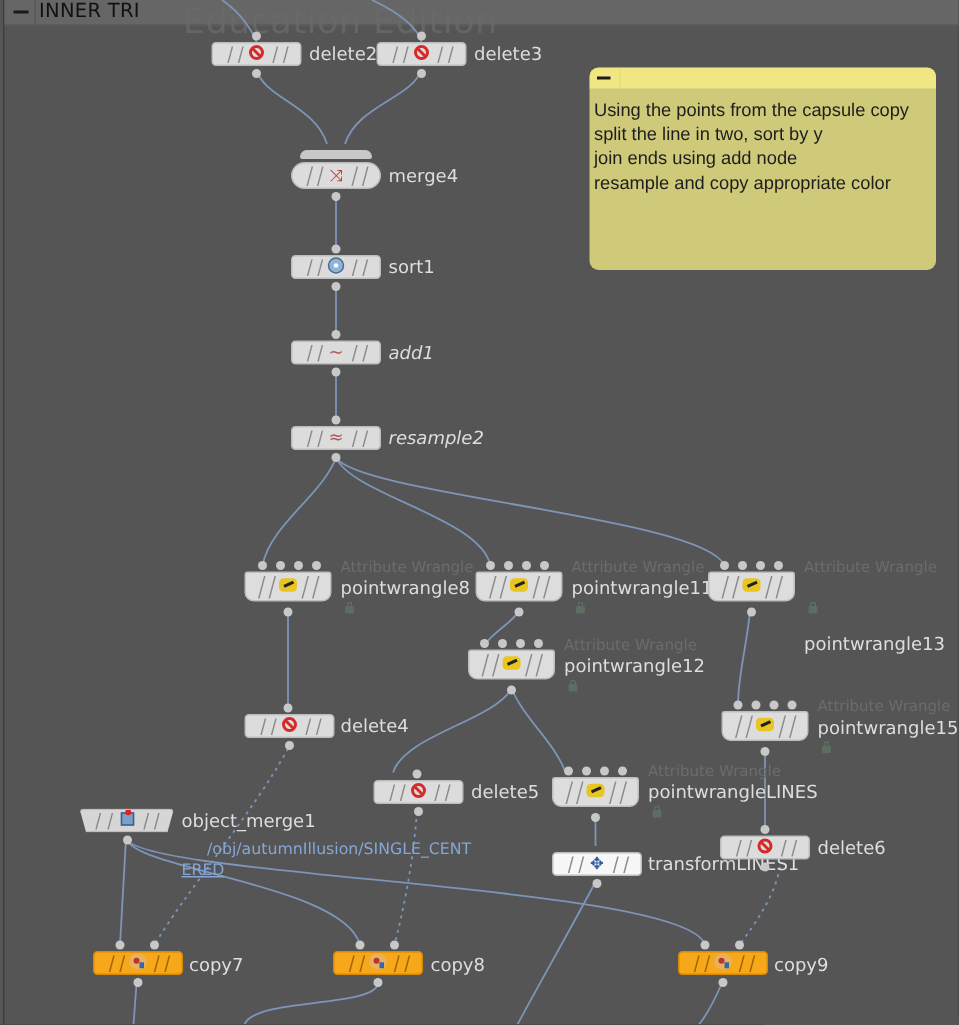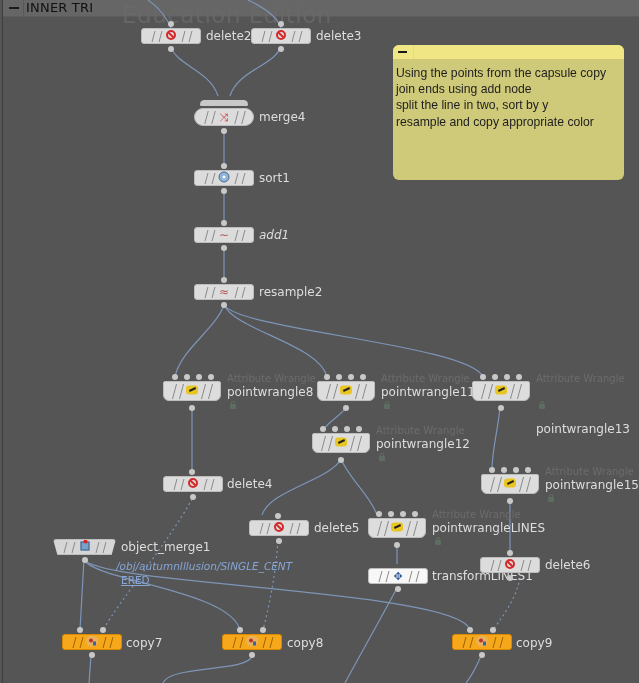--- a/index.html
+++ b/index.html
@@ -91,21 +91,21 @@
       <path d="M278,541 C275,580 268,610 263,630"></path>
       <path d="M520,578 C516,600 500,620 493,630"></path>
     </g>
   </svg>
 
   <div id="sticky">
     <div id="sticky-bar">
       <div id="sticky-collapse"></div>
       <div id="sticky-bar-sep"></div>
     </div>
-    <div id="sticky-text"><div>Using the points from the capsule copy</div><div>join ends using add node</div><div>split the line in two, sort by y</div><div>resample and copy appropriate color</div></div>
+    <div id="sticky-text"><div>Using the points from the capsule copy</div><div>split the line in two, sort by y</div><div>join ends using add node</div><div>resample and copy appropriate color</div></div>
   </div>
 
   <div id="nodes-layer">
       <div class="node" style="left: 0px; top: 0px;">
         <div class="dot" style="left: 168px; top: 21px;"></div>
         <div class="dot" style="left: 168px; top: 46px;"></div>
         <div class="body" style="left: 141px; top: 28px; width: 60px; height: 16px;">
           <div class="stripe" style="left: 11px; height: 11px;"></div>
           <div class="stripe" style="left: 18px; height: 11px;"></div>
           <div class="stripe" style="left: 41px; height: 11px;"></div>
@@ -165,21 +165,21 @@
       <div class="node" style="left: 0px; top: 0px;">
         <div class="dot" style="left: 221px; top: 277px;"></div>
         <div class="dot" style="left: 221px; top: 302px;"></div>
         <div class="body" style="left: 194px; top: 284px; width: 60px; height: 16px;">
           <div class="stripe" style="left: 11px; height: 11px;"></div>
           <div class="stripe" style="left: 18px; height: 11px;"></div>
           <div class="stripe" style="left: 41px; height: 11px;"></div>
           <div class="stripe" style="left: 48px; height: 11px;"></div>
           <span class="icon"><span style="color:#b35555;font-size:12px;">≈</span></span>
         </div>
-        <div class="label" style="left: 259px; top: 285px;">resample2</div>
+        <div class="label" style="left: 259px; top: 285px; font-style: italic;">resample2</div>
       </div>
       <div class="node" style="left: 0px; top: 0px;">
         <div class="dot" style="left: 172px; top: 374px;"></div>
         <div class="dot" style="left: 184px; top: 374px;"></div>
         <div class="dot" style="left: 196px; top: 374px;"></div>
         <div class="dot" style="left: 208px; top: 374px;"></div>
         <div class="dot" style="left: 189px; top: 405px;"></div>
         <div class="body" style="border-radius: 2px 2px 6px 6px; background: rgb(221, 221, 221); left: 163px; top: 381px; width: 58px; height: 20px;">
           <div class="stripe" style="left: 10px; height: 15px;"></div>
           <div class="stripe" style="left: 17px; height: 15px;"></div>
@@ -326,21 +326,21 @@
       <div class="node" style="left: 0px; top: 0px;">
         <div class="dot" style="left: 81.5px; top: 557px;"></div>
         <div class="body" style="clip-path: polygon(0px 0px, 100% 0px, 93% 100%, 7% 100%); background: rgb(214, 214, 214); left: 53px; top: 539px; width: 63px; height: 16px;">
           <div class="stripe" style="left: 11px; height: 11px;"></div>
           <div class="stripe" style="left: 19px; height: 11px;"></div>
           <div class="stripe" style="left: 43px; height: 11px;"></div>
           <div class="stripe" style="left: 50px; height: 11px;"></div>
           <span class="icon"><span style="display:inline-block;width:9px;height:9px;background:#7aa0c8;border:1px solid #3e5f86;position:relative;box-sizing:border-box;"><span style="position:absolute;left:2px;top:-3px;width:4px;height:4px;border-radius:50%;background:#d22;"></span></span></span>
         </div>
         <div class="label" style="left: 121px; top: 540px;">object_merge1</div>
-        <div class="pathlabel" style="left: 116px; top: 560px; font-style: italic;">/obj/autumnIllusion/SINGLE_CENT</div>
+        <div class="pathlabel" style="left: 138px; top: 560px;">/obj/autumnIllusion/SINGLE_CENT</div>
         <div class="pathlabel" style="left: 121px; top: 574px; text-decoration: underline;">ERED</div>
       </div>
       <div class="node" style="left: 0px; top: 0px;">
         <div class="dot" style="left: 77px; top: 627px;"></div>
         <div class="dot" style="left: 100px; top: 627px;"></div>
         <div class="dot" style="left: 89px; top: 652px;"></div>
         <div class="body orange" style="left: 62px; top: 634px; width: 60px; height: 16px;">
           <div class="stripe" style="left: 11px; height: 11px;"></div>
           <div class="stripe" style="left: 18px; height: 11px;"></div>
           <div class="stripe" style="left: 41px; height: 11px;"></div>

